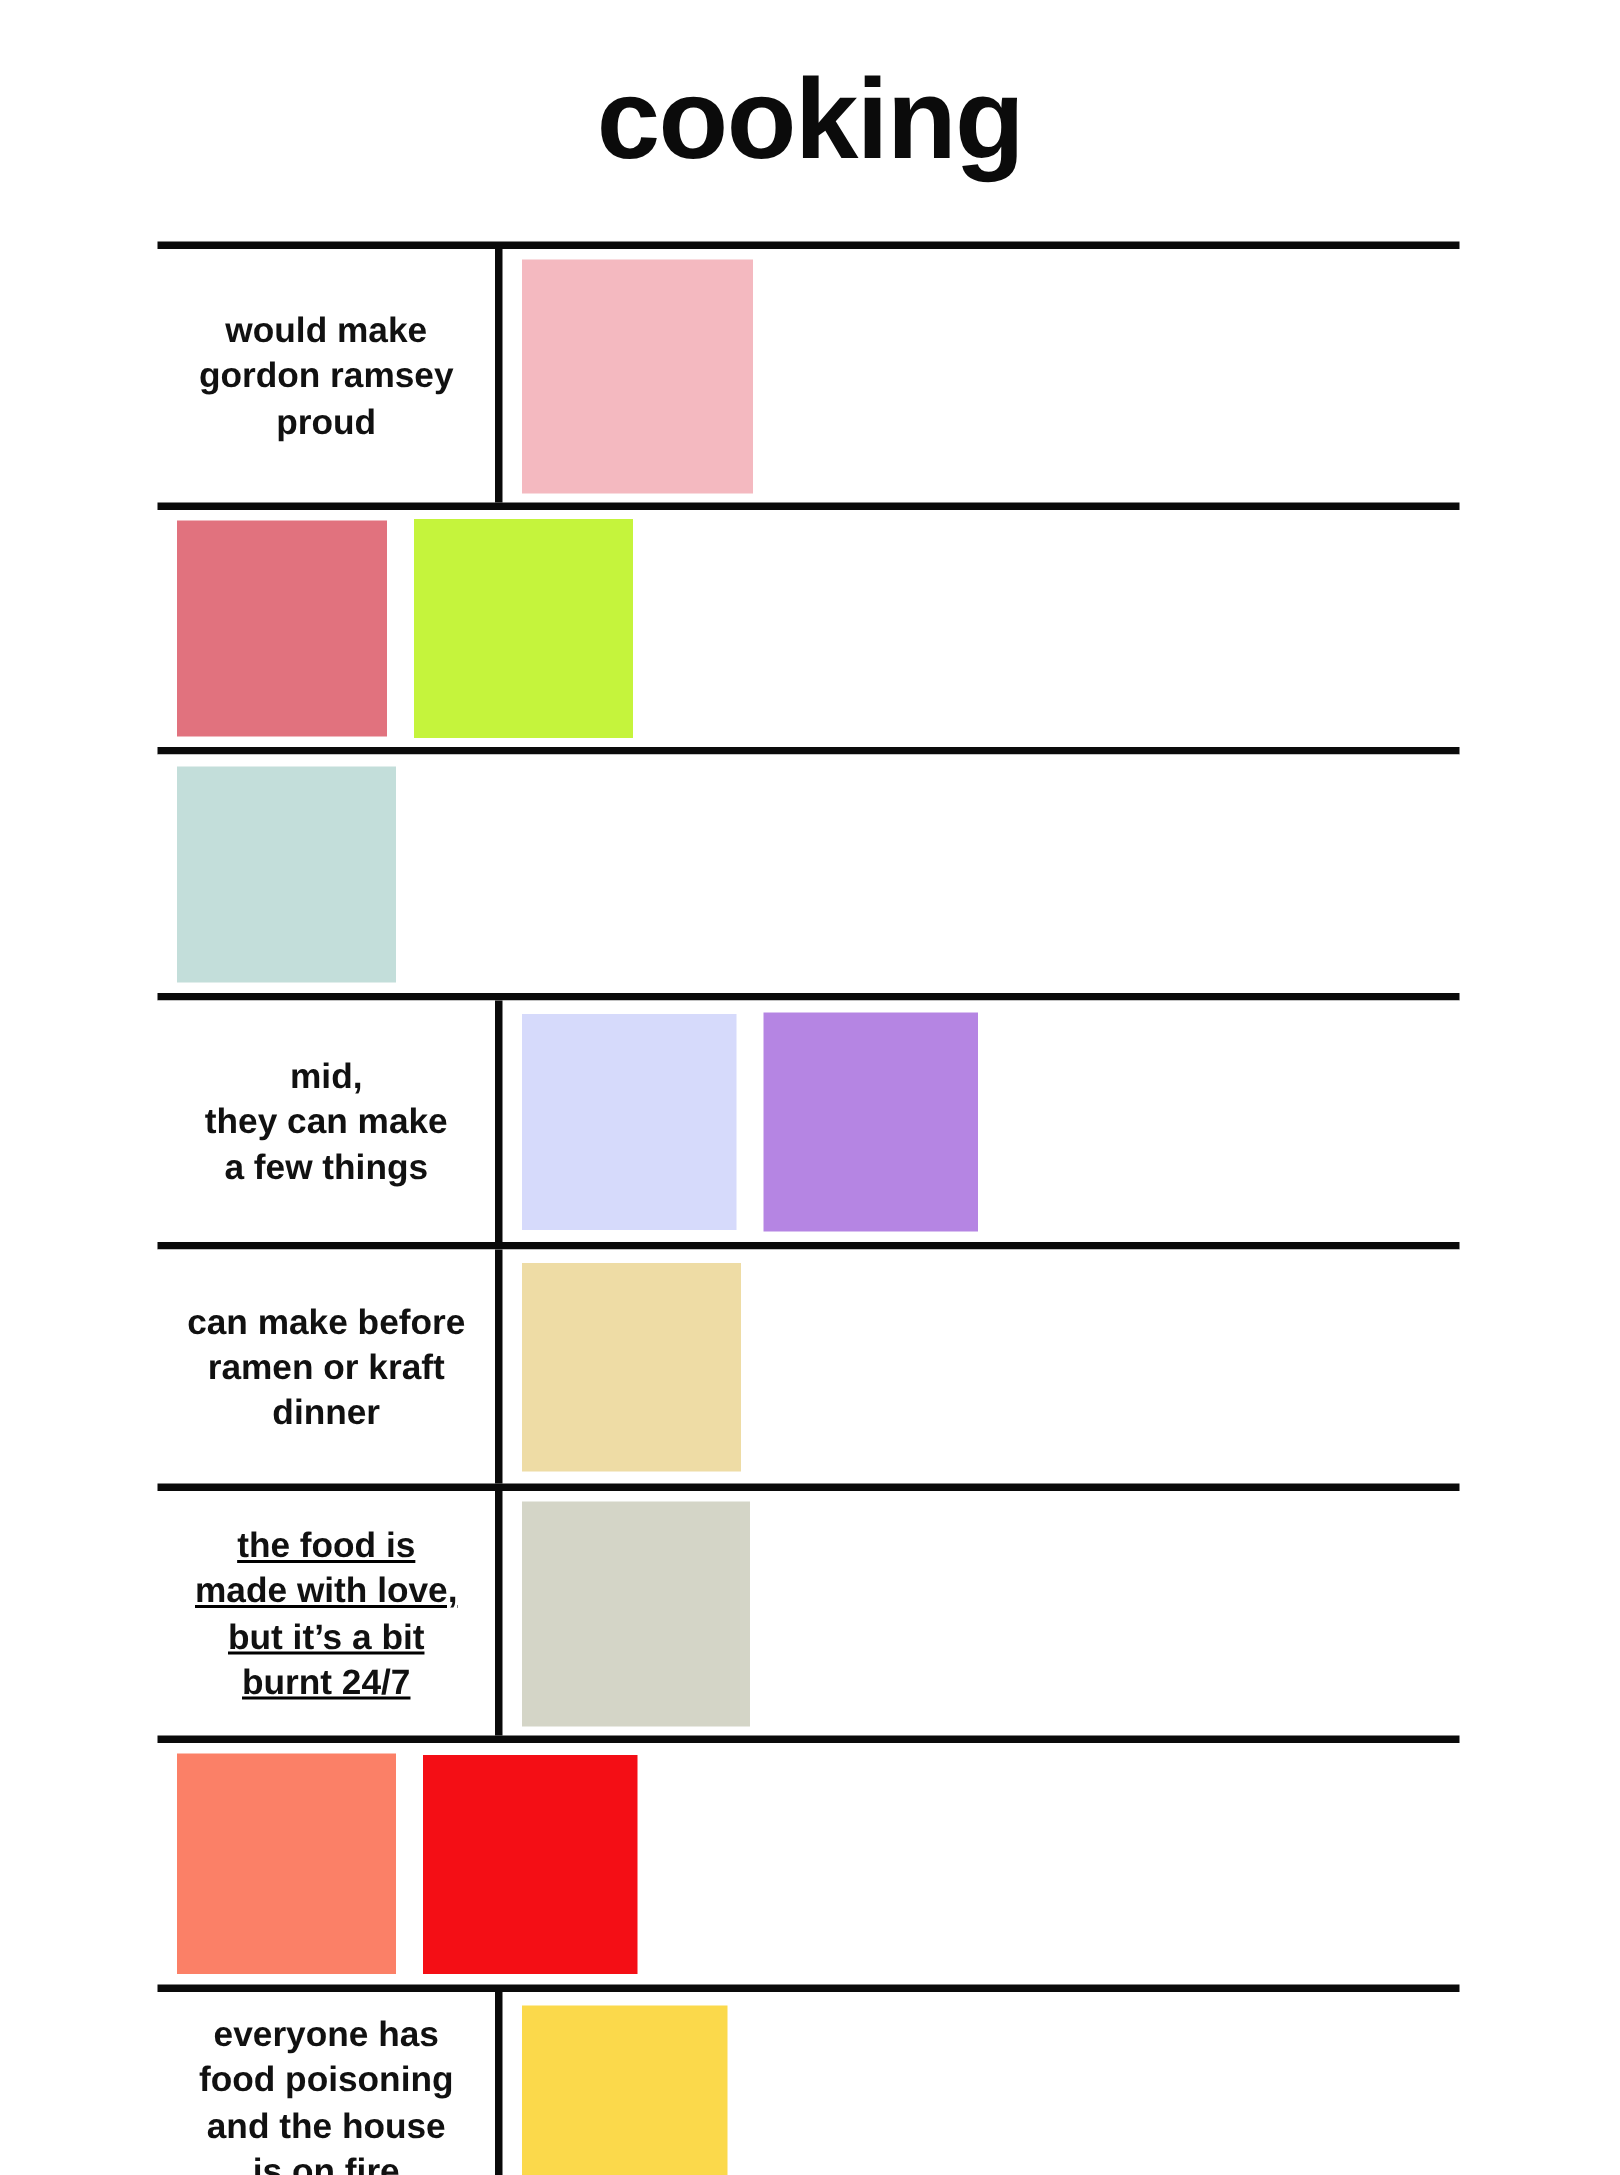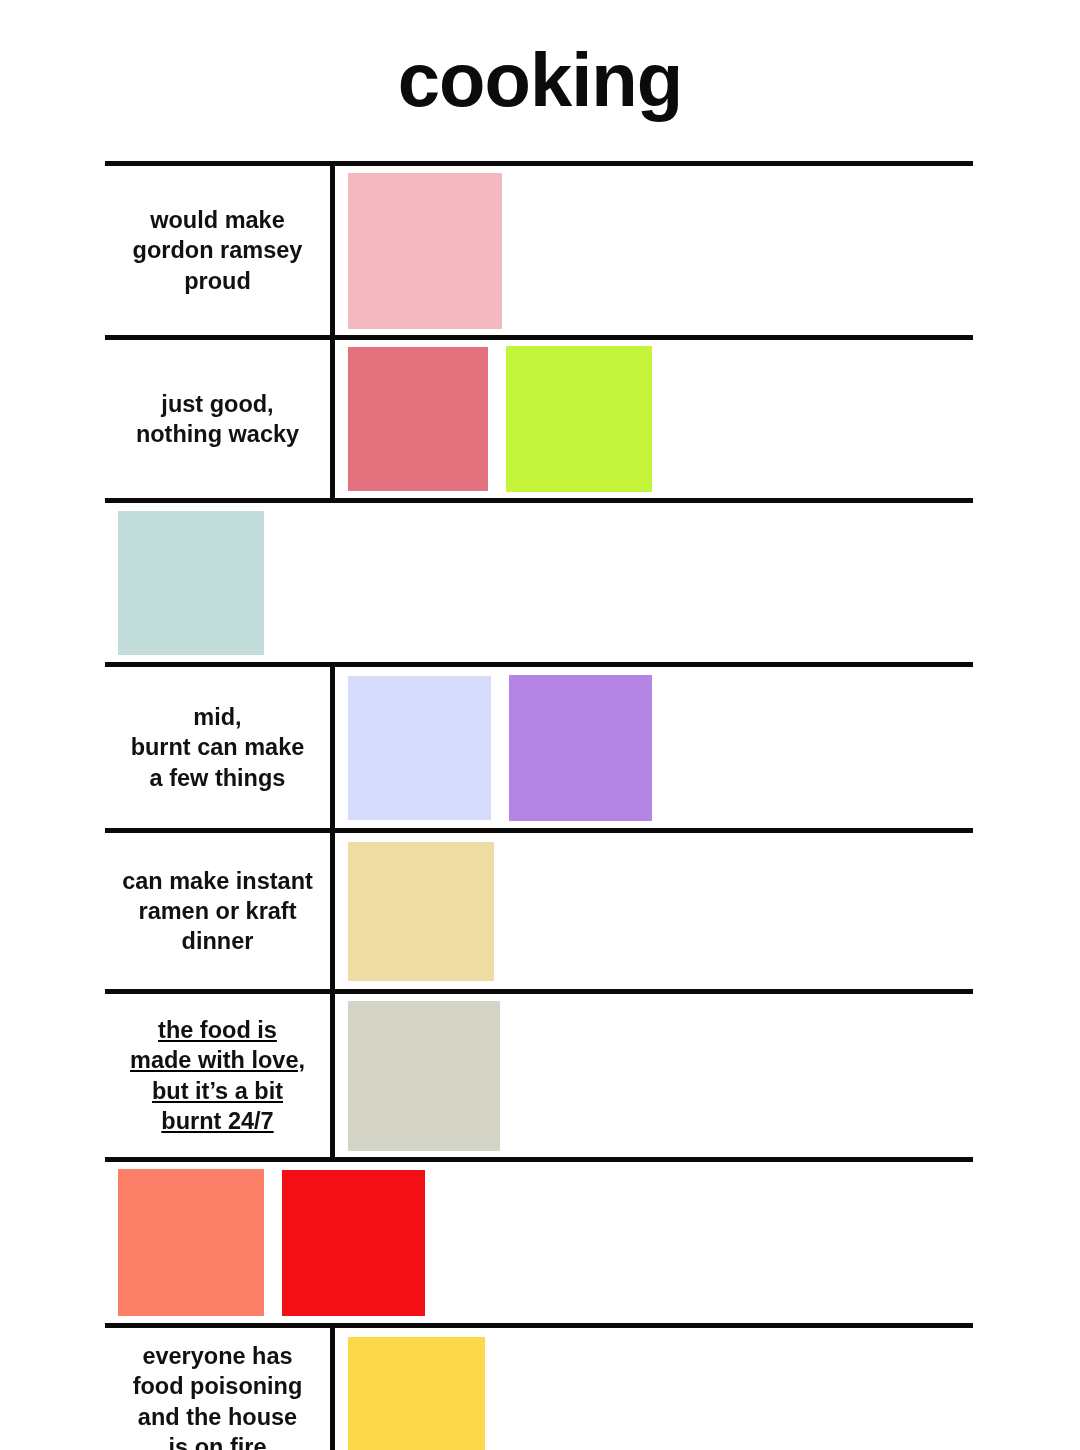--- a/index.html
+++ b/index.html
@@ -113,51 +113,47 @@
         <div class="label-text">would make
 gordon ramsey
 proud</div>
       </div>
       <div class="swatch-cell">
         <span class="swatch" style="background: rgb(244, 185, 192); width: 154px; height: 156px;"></span>
       </div>
     </div>
 
     <div class="tier-row r1">
-      <div class="label-cell">
-        <div class="label-text">just good,
-nothing wacky</div>
-      </div>
       <div class="swatch-cell">
         <span class="swatch" style="background: rgb(225, 114, 126); width: 140px; height: 144px;"></span>
         <span class="swatch" style="background: rgb(197, 244, 60); width: 146px; height: 146px;"></span>
       </div>
     </div>
 
     <div class="tier-row r2">
       <div class="swatch-cell">
         <span class="swatch" style="background: rgb(195, 222, 218); width: 146px; height: 144px;"></span>
       </div>
     </div>
 
     <div class="tier-row r3">
       <div class="label-cell">
         <div class="label-text">mid,
-burnt can make
+they can make
 a few things</div>
       </div>
       <div class="swatch-cell">
         <span class="swatch" style="background: rgb(214, 218, 251); width: 143px; height: 144px;"></span>
         <span class="swatch" style="background: rgb(181, 133, 227); width: 143px; height: 146px;"></span>
       </div>
     </div>
 
     <div class="tier-row r4">
       <div class="label-cell">
-        <div class="label-text">can make instant
+        <div class="label-text">can make before
 ramen or kraft
 dinner</div>
       </div>
       <div class="swatch-cell">
         <span class="swatch" style="background: rgb(238, 220, 165); width: 146px; height: 139px;"></span>
       </div>
     </div>
 
     <div class="tier-row r5">
       <div class="label-cell">

